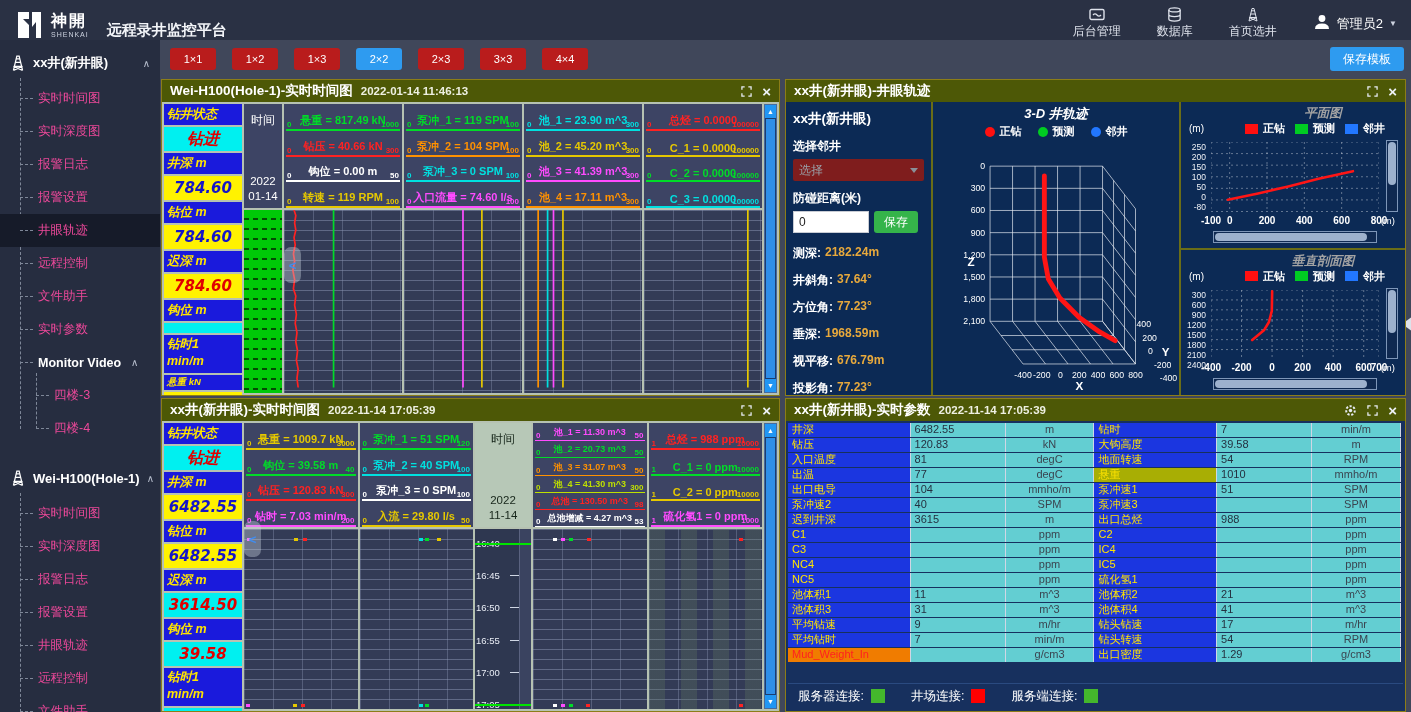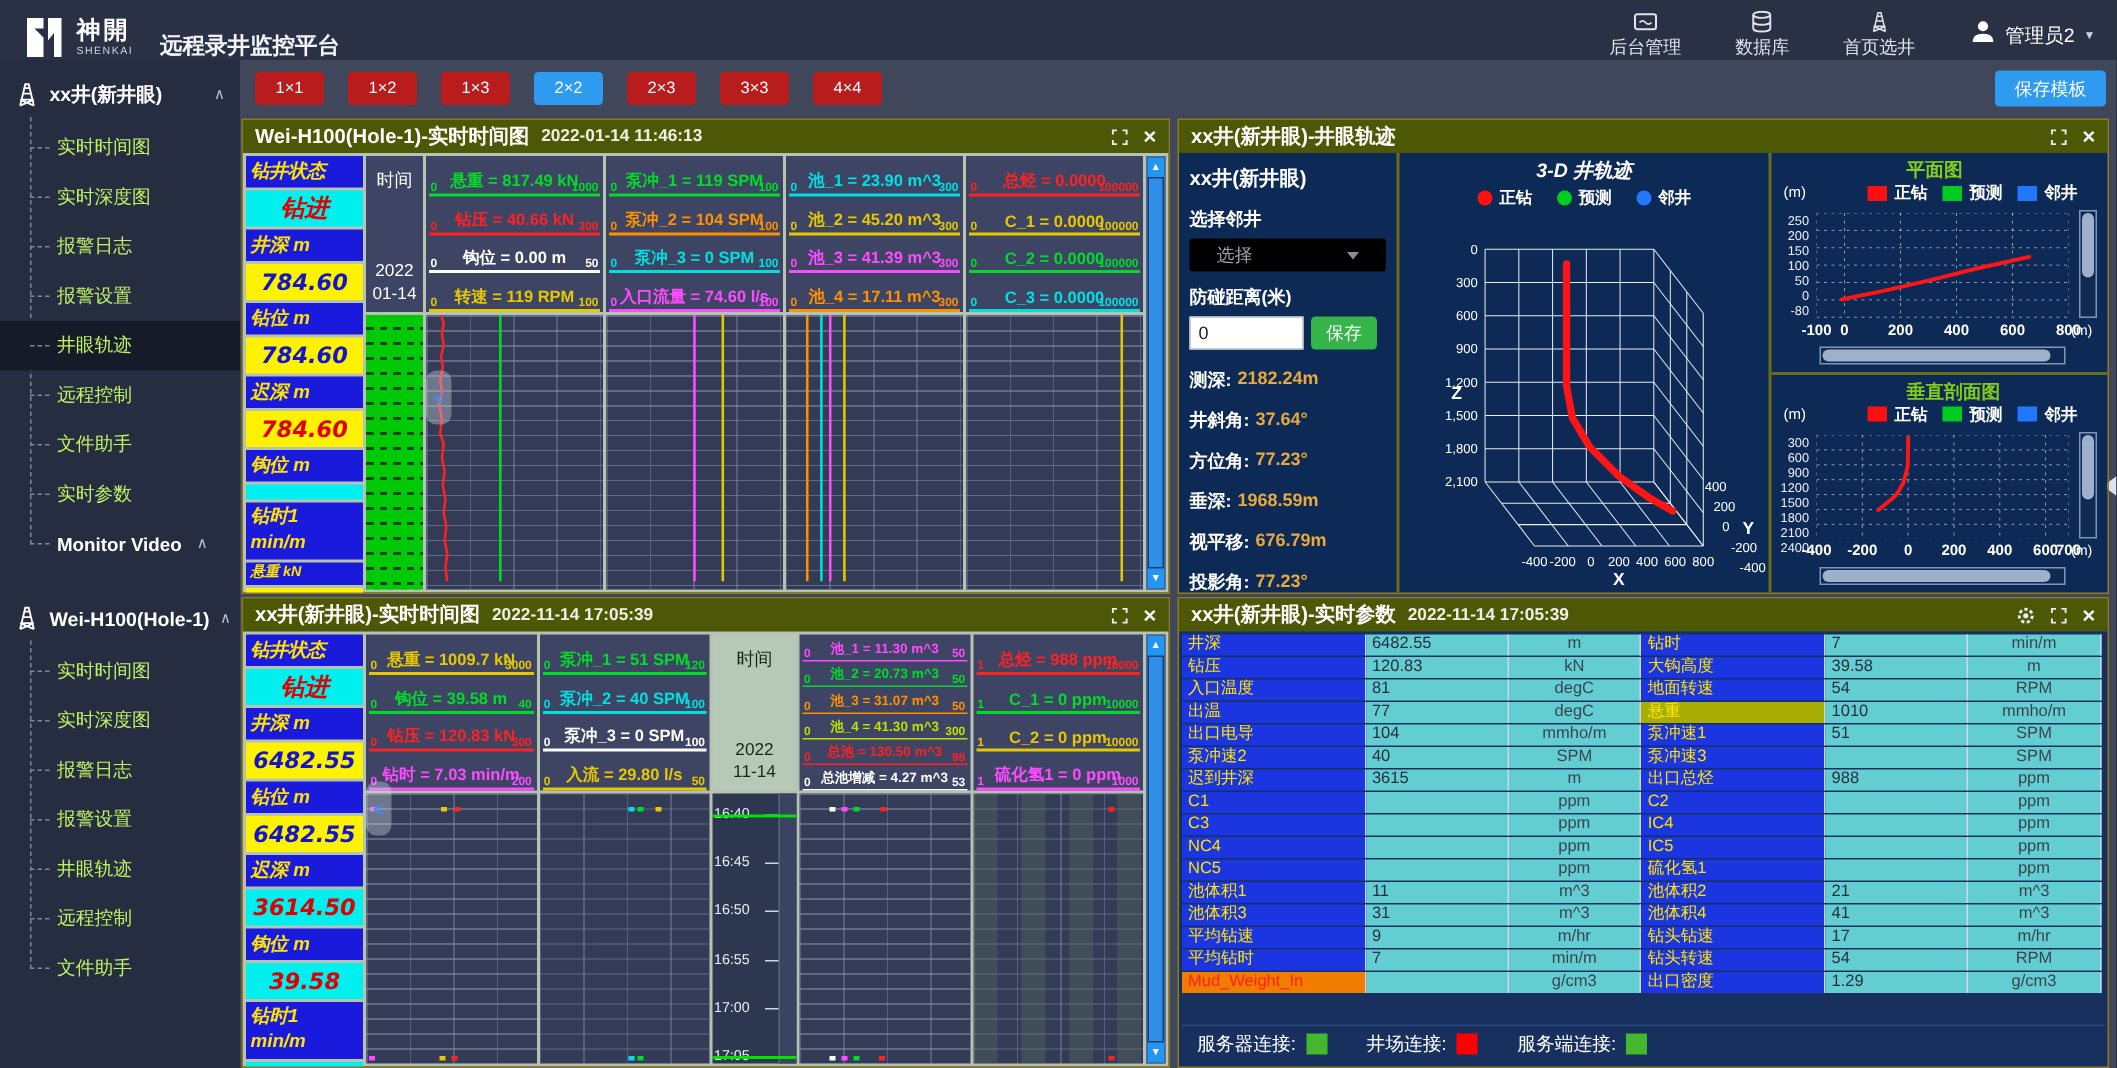--- a/index.html
+++ b/index.html
@@ -28,21 +28,21 @@
   .sidebar{position:absolute;left:0;top:40px;width:160px;height:672px;background:#262d40;
            overflow:hidden;padding-top:4px;z-index:20}
   .well-head{height:38px;display:flex;align-items:center;gap:7px;padding:0 10px;cursor:pointer}
   .well-head .icon{display:flex}
   .well-name{color:#fff;font-size:13px;font-weight:bold;flex:1;white-space:nowrap}
   .caret{color:#b9c0cf;font-size:10px}
   .well-items{position:relative;padding-bottom:2px}
   .well-items:before{content:"";position:absolute;left:20px;top:-4px;bottom:18px;border-left:1px dashed #7e8798}
   .tree-item{height:33px;display:flex;align-items:center;padding-left:20px;cursor:pointer;position:relative}
   .tree-item .dash{width:13px;border-top:1px dashed #7e8798;margin-right:5px}
-  .ti-label{color:#bef264;font-size:12.5px;white-space:nowrap}
+  .ti-label{color:#ec4899;font-size:12.5px;white-space:nowrap}
   .tree-item.selected{background:#161b29}
   .tree-item.group .ti-label{font-weight:bold;color:#fff}
   .tree-item.group .caret{margin-left:10px}
   .child-items{position:relative;margin-left:16px}
   .child-items:before{content:"";position:absolute;left:20px;top:-6px;bottom:16px;border-left:1px dashed #7e8798}
   .well-gap{height:12px}
   .sb-marker{position:absolute;right:-2px;top:316px;width:0;height:0;
              border:8px solid transparent;border-right:11px solid #dde2ea}
 
   
@@ -118,43 +118,43 @@
   .vs-thumb{flex:1;margin:1px;background:#2f8fe8;cursor:pointer}
   .col-handle{position:absolute;width:17px;height:36px;background:rgba(205,215,225,.38);border-radius:7px;
               color:#3f8df0;font-weight:bold;font-size:13px;display:flex;align-items:center;justify-content:center;
               cursor:pointer;z-index:5}
 
   
   .tj-body{flex:1;display:flex;background:#0c2a55;min-height:0}
   .tj-info{width:147px;flex:none;border-right:2px solid #6a6d17;padding:8px 7px;color:#fff}
   .ti-name{font-size:13.5px;font-weight:bold;margin-bottom:10px}
   .ti-lab{font-size:12px;font-weight:bold;margin-bottom:4px}
-  .ti-select{height:22px;background:#000000;border-radius:2px;display:flex;align-items:center;justify-content:space-between;
-             padding:0 18px;font-size:12px;color:#9aa0a8;margin-bottom:9px;cursor:pointer}
+  .ti-select{height:22px;background:#7f1d1d;border-radius:2px;display:flex;align-items:center;justify-content:space-between;
+             padding:0 6px;font-size:12px;color:#9aa0a8;margin-bottom:9px;cursor:pointer}
   .sel-arrow{width:0;height:0;border:4px solid transparent;border-top:5px solid #8a9098;margin-top:4px}
   .ti-row{display:flex;gap:5px;margin-bottom:12px}
   .ti-input{width:76px;height:22px;border:1px solid #c8ccd4;background:#fff;font-size:12px;padding:0 5px;
             color:#222;font-family:inherit}
   .ti-save{height:22px;padding:0 10px;background:#35b44a;border:none;border-radius:3px;color:#fff;
            font-size:12px;font-family:inherit;cursor:pointer}
   .ti-kv{display:flex;font-size:12px;font-weight:bold;margin-bottom:10px;white-space:nowrap}
   .ti-kv .k{color:#fff}
   .ti-kv .v{color:#e8a93c;margin-left:4px}
   .tj-3d{width:248px;flex:none;border-right:2px solid #6a6d17;display:flex;flex-direction:column;align-items:center;padding-top:3px}
   .t3-title{color:#fff;font-size:13px;font-weight:bold;font-style:italic}
   .t3-legend{display:flex;gap:16px;margin-top:1px}
   .lg-item{display:flex;align-items:center;gap:5px}
   .lg-dot{width:10px;height:10px;border-radius:50%}
   .lg-sq{width:13px;height:10px}
   .lg-lb{color:#fff;font-size:11px;font-weight:bold}
   .tj-right{flex:1;display:flex;flex-direction:column;min-width:0}
   .c2{flex:1;position:relative;border-bottom:2px solid #6a6d17;min-height:0}
   .c2:last-child{border-bottom:none}
-  .c2-title{position:absolute;top:3px;left:90px;right:30px;color:#84cc16;
-            font-size:12.5px;font-weight:bold;}
+  .c2-title{position:absolute;top:3px;left:90px;right:30px;text-align:center;color:#a3a3a3;
+            font-size:12.5px;font-weight:bold;font-style:italic}
   .c2-unit{position:absolute;top:21px;left:8px;color:#fff;font-size:10px}
   .c2-legend{position:absolute;top:19px;left:60px;right:16px;display:flex;justify-content:center;gap:10px}
   .c2-yticks{position:absolute;left:2px;width:26px;top:40px;bottom:36px;display:flex;flex-direction:column;
              justify-content:space-between;align-items:flex-end;font-size:8.5px;color:#eef1f6;padding-right:3px}
   .c2-plot{position:absolute;left:30px;right:26px;top:40px;bottom:36px}
   .c2-xticks{position:absolute;left:30px;right:26px;bottom:20px;height:13px;color:#fff;font-size:10px;font-weight:bold}
   .xtick{position:absolute;transform:translateX(-50%)}
   .c2-xunit{position:absolute;left:101%;top:0;white-space:nowrap;font-weight:normal;font-size:9.5px}
   .c2-vscroll{position:absolute;right:7px;top:38px;bottom:36px;width:12px;border:1px solid #7e96b8;
               background:rgba(18,40,78,.5);cursor:pointer}
@@ -280,20 +280,30 @@
           <span class="ti-label">文件助手</span>
         </div>
         <div class="tree-item">
           <span class="dash"></span>
           <span class="ti-label">实时参数</span>
         </div>
         <div class="tree-item group">
           <span class="dash"></span>
           <span class="ti-label">Monitor Video</span>
           <span class="caret">∧</span>
+        </div>
+        <div class="child-items">
+          <div class="tree-item">
+            <span class="dash"></span>
+            <span class="ti-label">四楼-3</span>
+          </div>
+          <div class="tree-item">
+            <span class="dash"></span>
+            <span class="ti-label">四楼-4</span>
+          </div>
         </div>
       </div>
       <div class="well-gap"></div>
       <div class="well-head">
         <span class="icon">
           <svg width="16" height="18" viewBox="0 0 14 15">
             <path d="M3 14 L6 1.5 H8 L11 14 M3.8 10.5 H10.2 M4.6 7 H9.4 M5.4 3.8 H8.6 M3 14 L11 10.5 M11 14 L3 10.5" fill="none" stroke="#ffffff" stroke-width="1.1"></path>
           </svg>
         </span>
         <span class="well-name">Wei-H100(Hole-1)</span>

